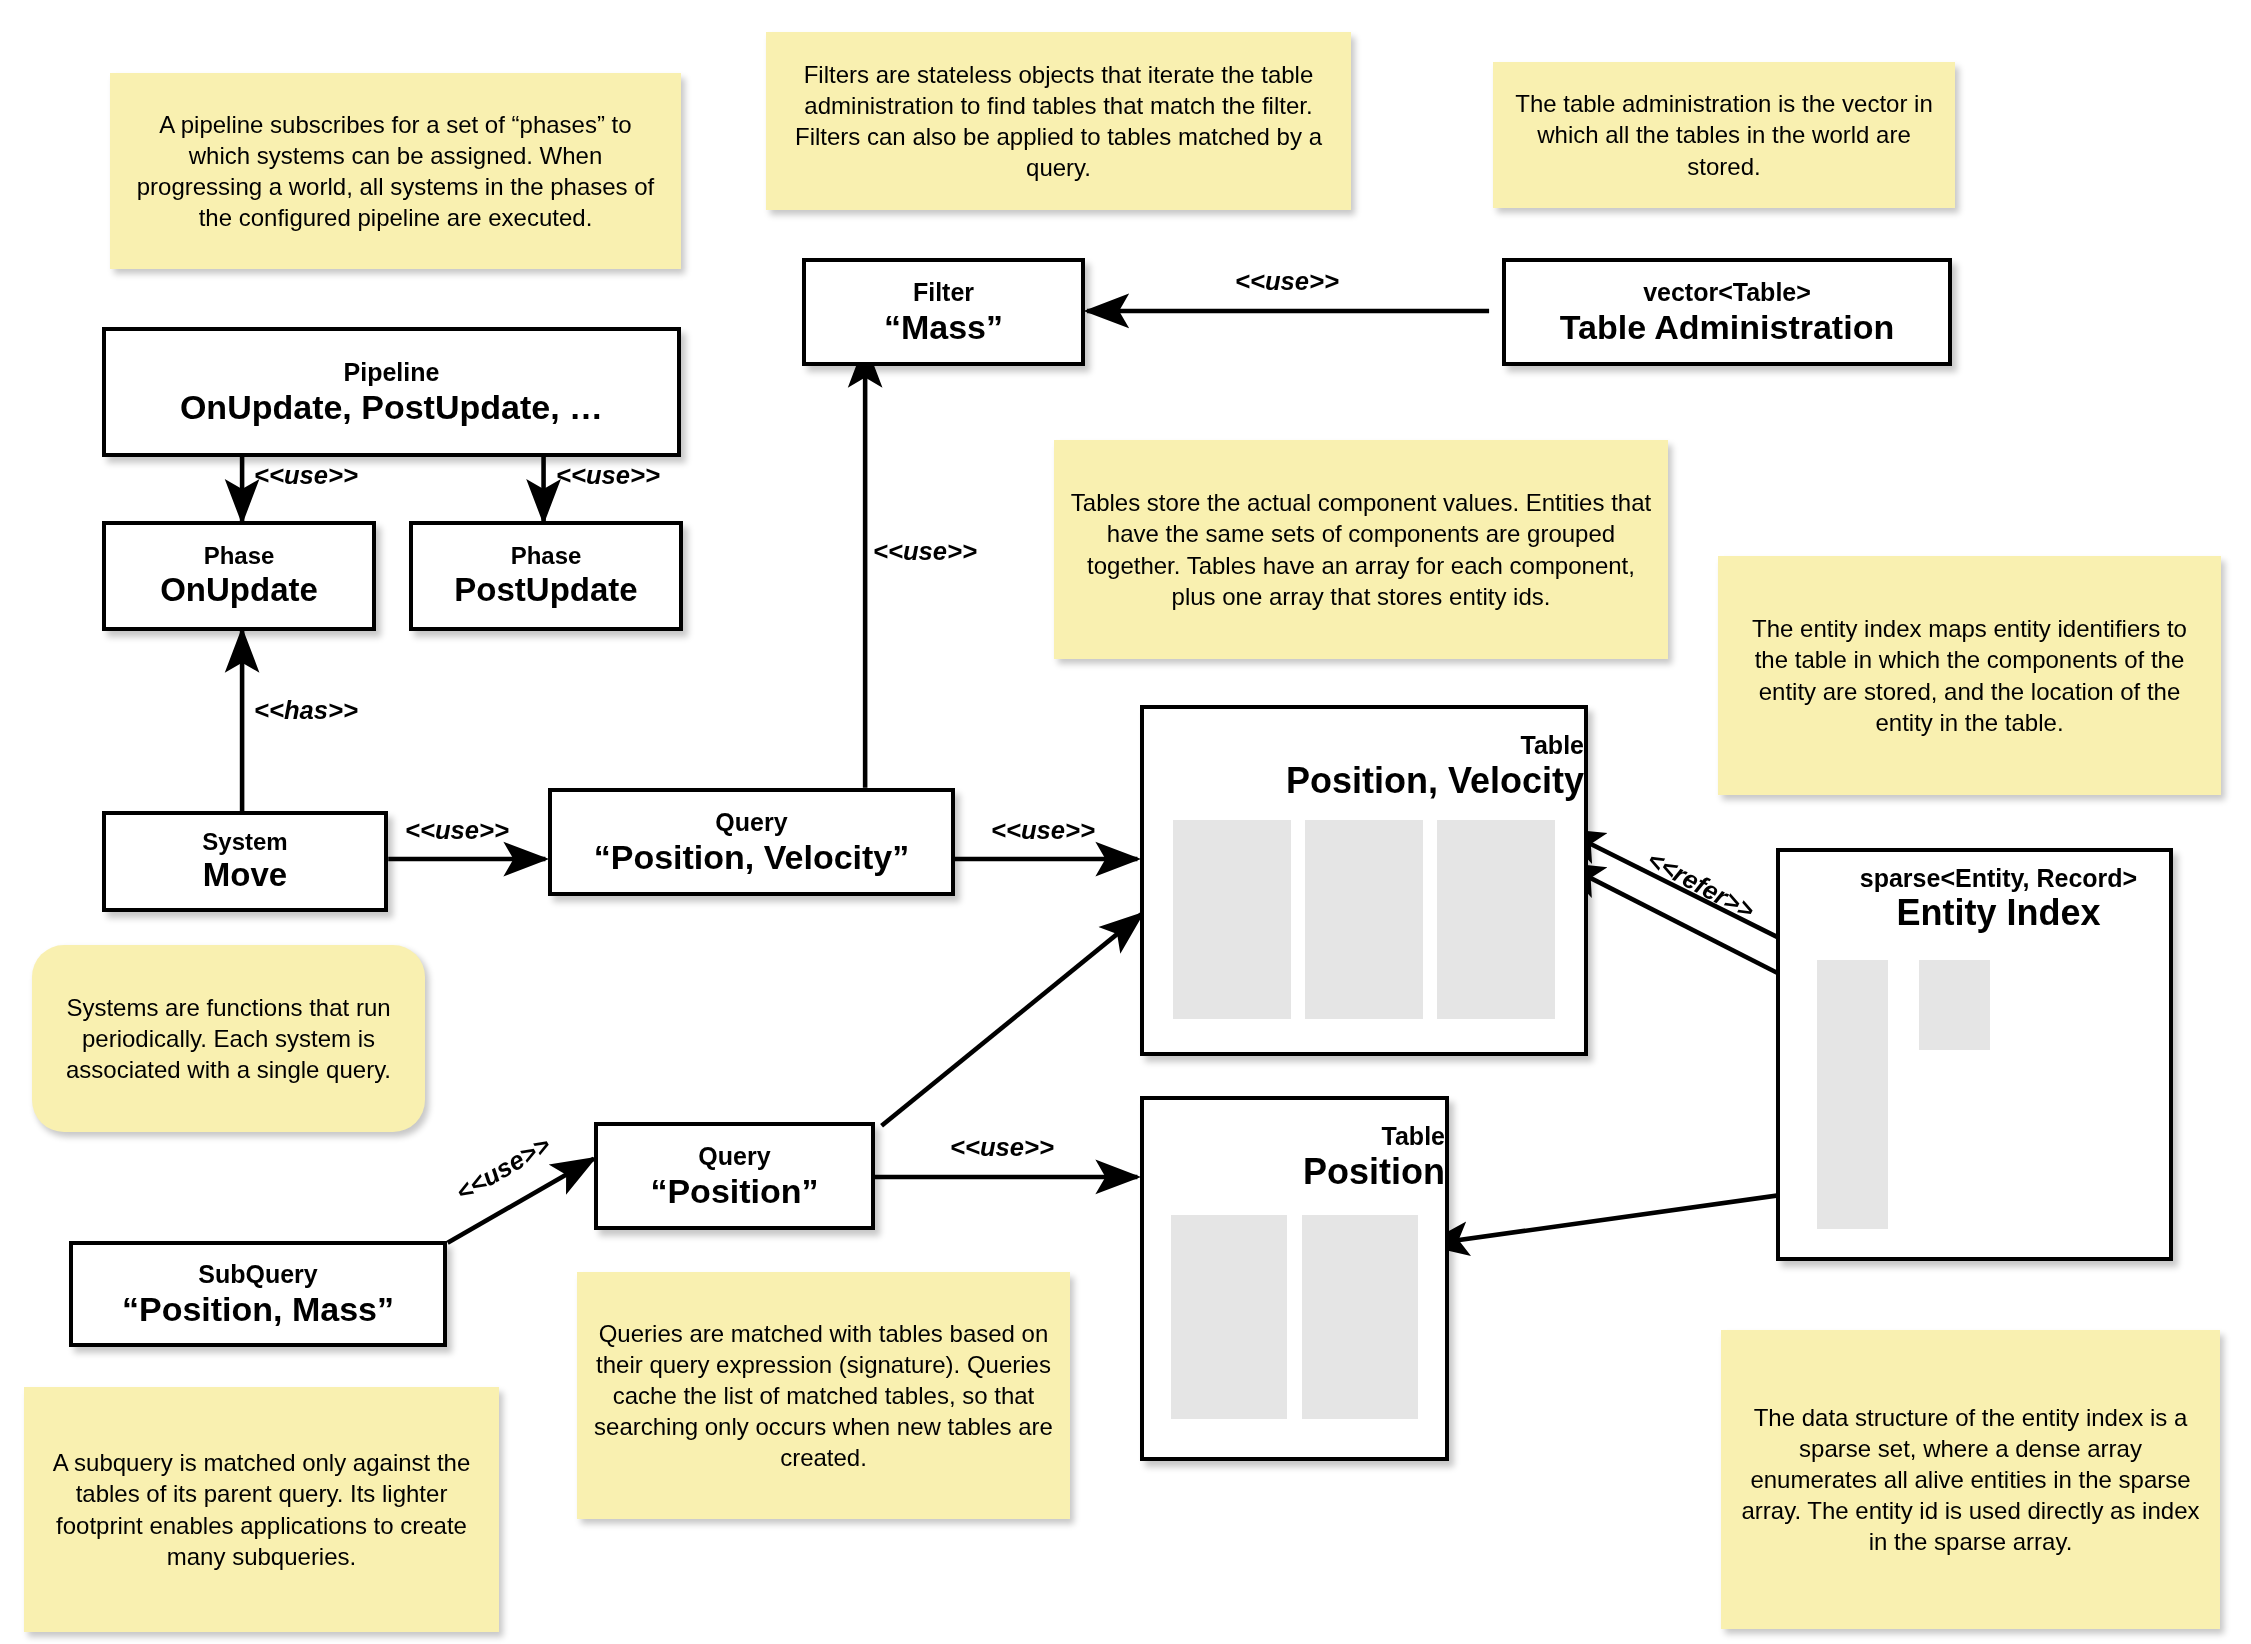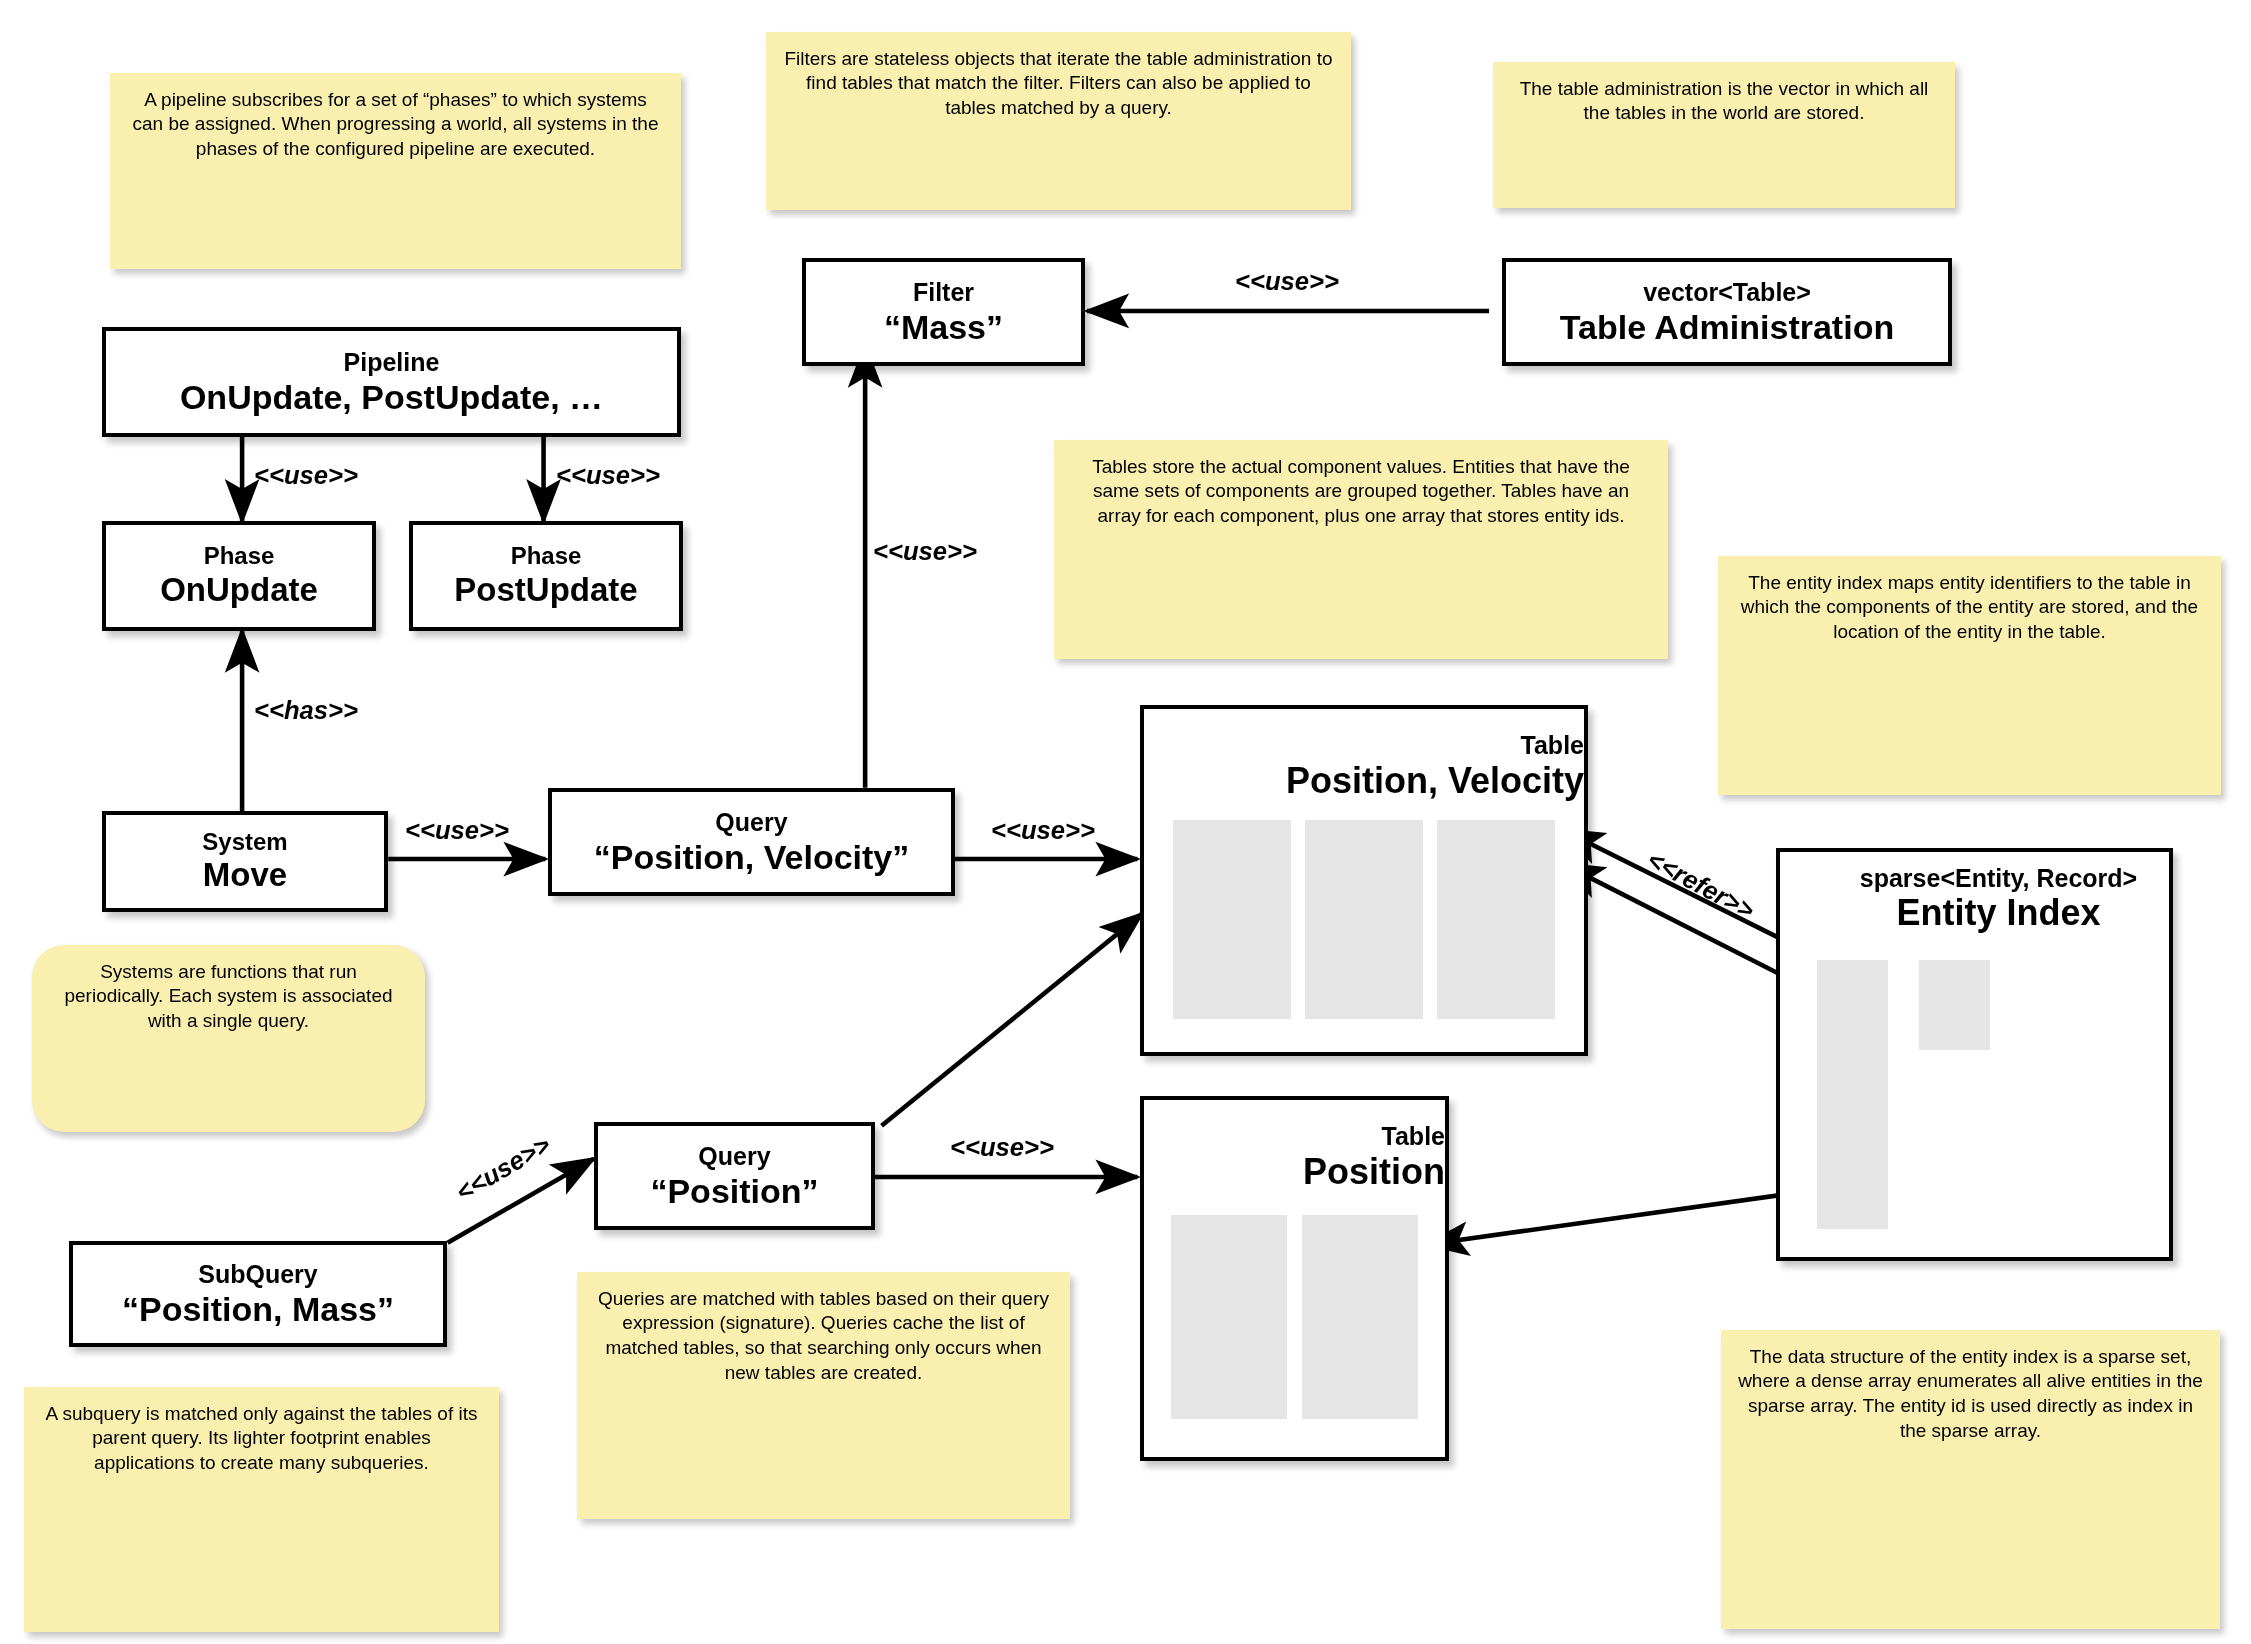--- a/index.html
+++ b/index.html
@@ -6,24 +6,24 @@
   body{width:2251px;height:1645px;position:relative;overflow:hidden;
        font-family:"Liberation Sans","DejaVu Sans",sans-serif;color:#000;}
   #canvas{position:absolute;left:0;top:0;width:2251px;height:1645px;}
   svg#wires{position:absolute;left:0;top:0;width:2251px;height:1645px;pointer-events:none;}
 
   
   .note{
     position:absolute;background:#f9f0b0;
     box-shadow:3.7px 4.6px 6.4px rgba(0,0,0,0.22);
     text-align:center;
-    font-size:19px;line-height:1.30;
+    font-size:24px;line-height:1.30;
     padding:14.6px 16.4px;
     box-sizing:border-box;
-    display:flex;justify-content:center;
+    display:flex;align-items:center;justify-content:center;
     z-index:5;
   }
   .note span{display:block;width:100%;}
 
   
   .box{
     position:absolute;background:#fff;border:4.6px solid #000;
     box-shadow:4.6px 5.5px 6.4px rgba(0,0,0,0.22);
     box-sizing:border-box;
     display:flex;flex-direction:column;align-items:center;justify-content:center;
@@ -133,21 +133,21 @@
   </div>
 
   <div class="note" style="left:24px;top:1387px;width:475px;height:245px;">
     <span>A subquery is matched only against the tables of its parent query. Its lighter footprint enables applications to create many subqueries.</span>
   </div>
 
   <div class="note" style="left:1721px;top:1330px;width:499px;height:299px;">
     <span>The data structure of the entity index is a sparse set, where a dense array enumerates all alive entities in the sparse array. The entity id is used directly as index in the sparse array.</span>
   </div>
 
-  <div class="box" style="left:102px;top:327px;width:579px;height:110px;">
+  <div class="box" style="left:102px;top:327px;width:579px;height:130px;">
     <div class="stereo">Pipeline</div>
     <div class="name">OnUpdate, PostUpdate, …</div>
   </div>
 
   <div class="box small" style="left:102px;top:521px;width:274px;height:110px;">
     <div class="stereo">Phase</div>
     <div class="name">OnUpdate</div>
   </div>
 
   <div class="box small" style="left:409px;top:521px;width:274px;height:110px;">

